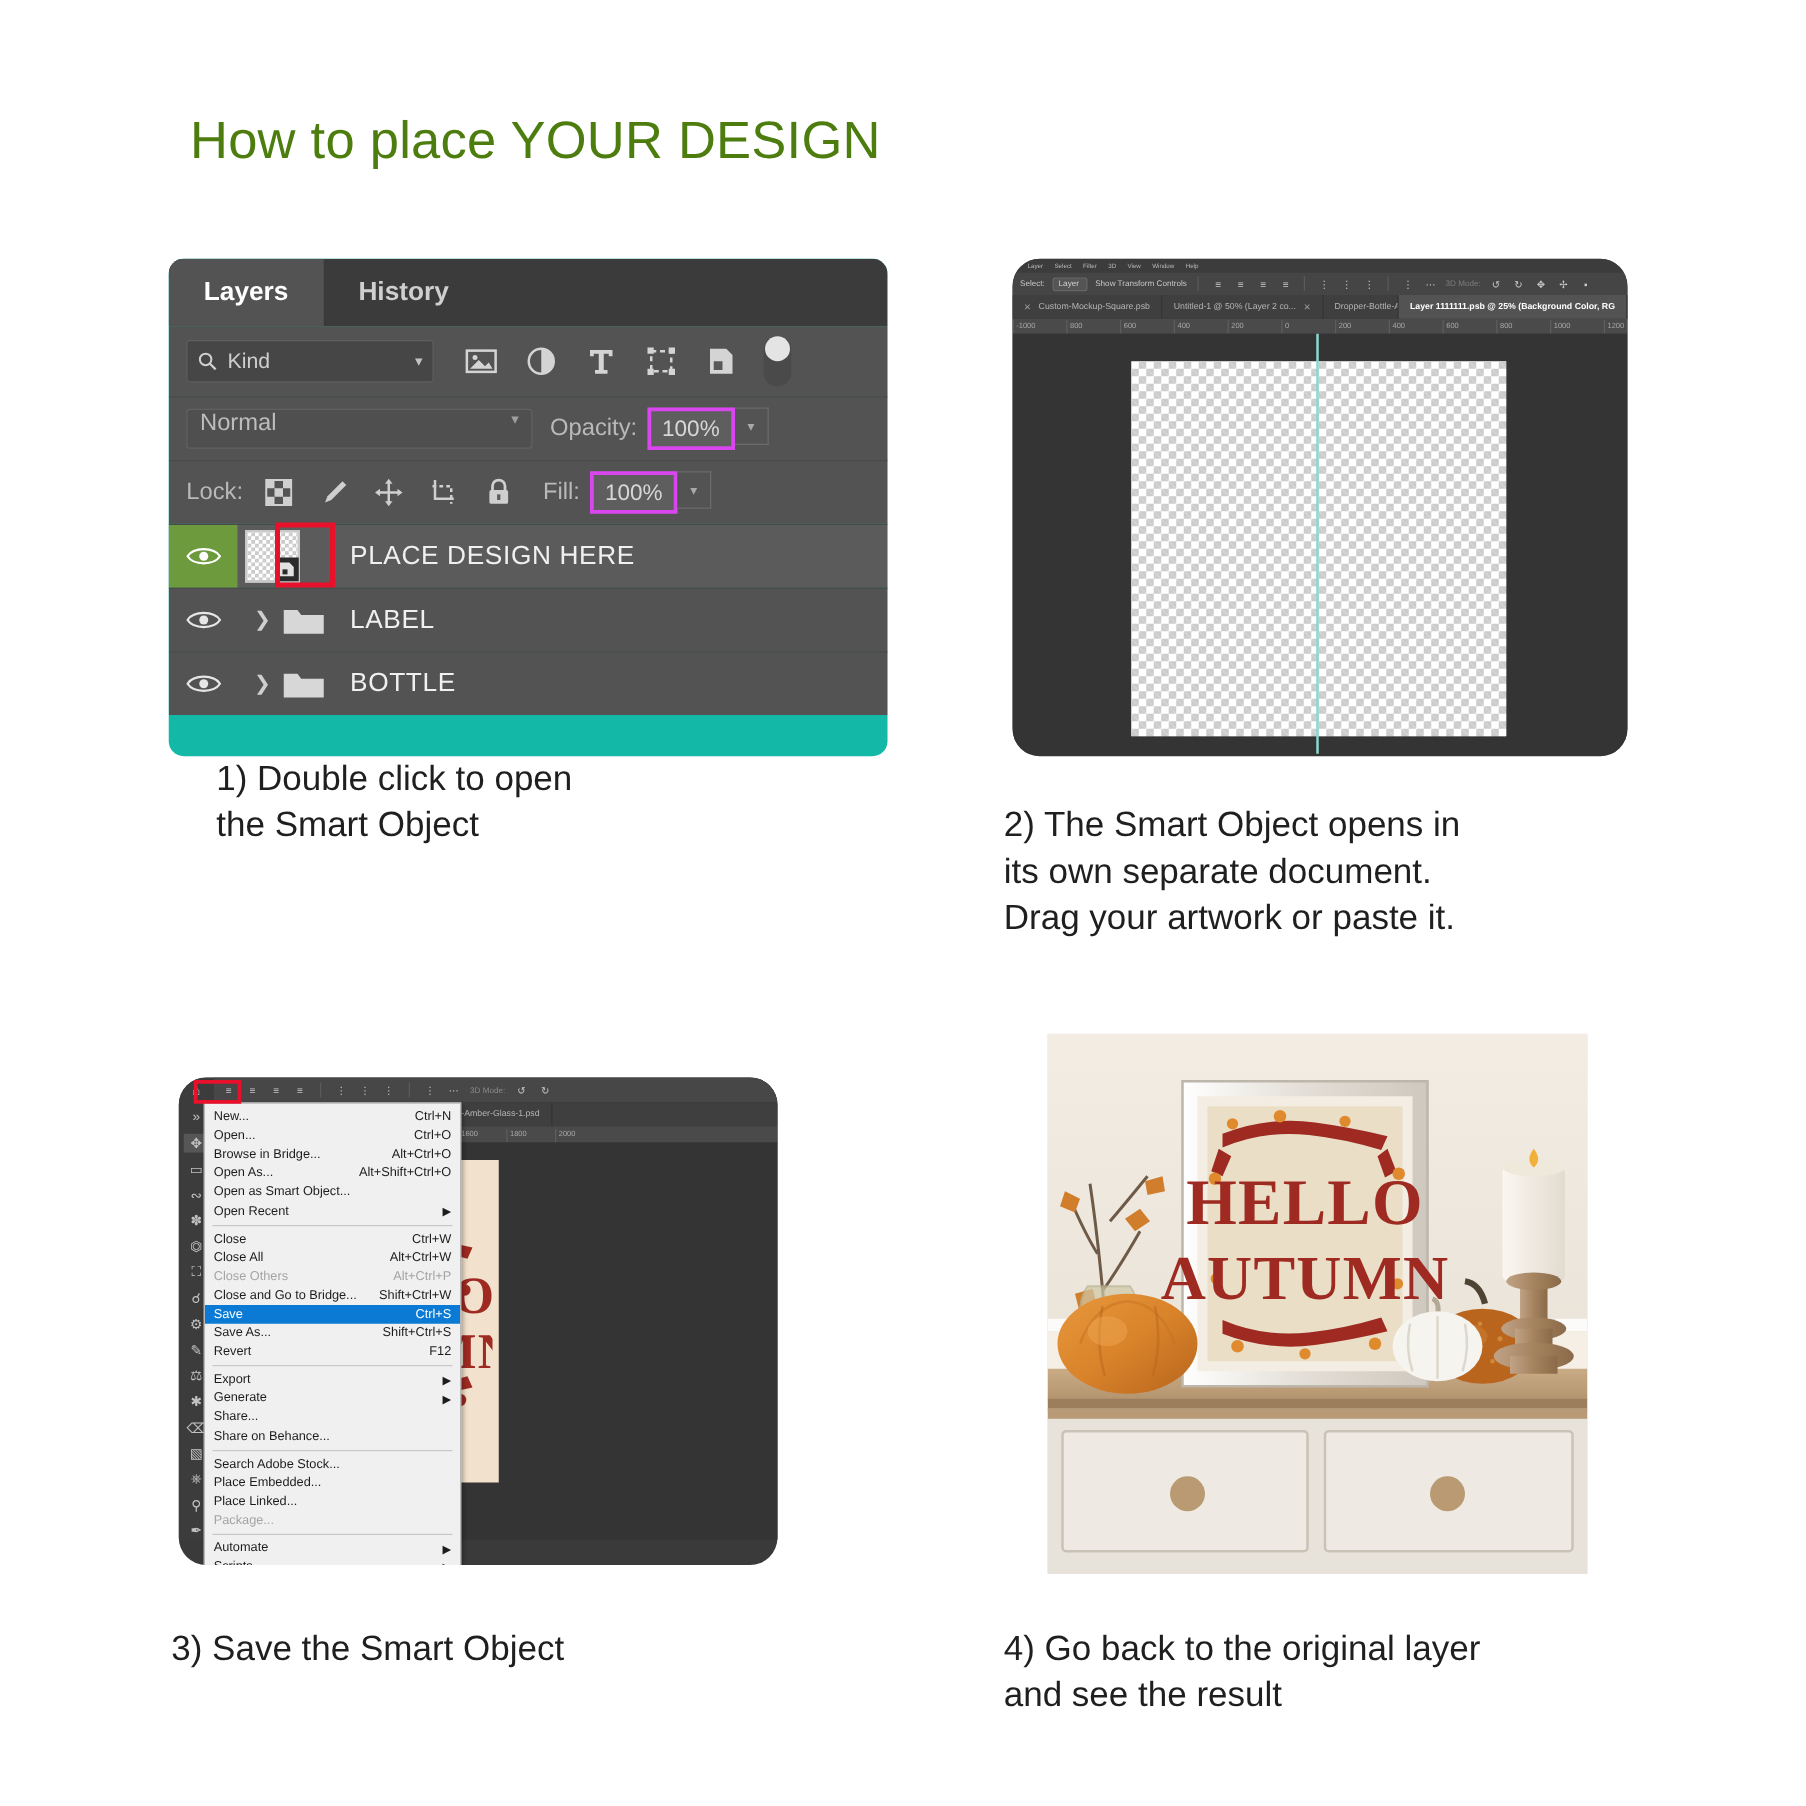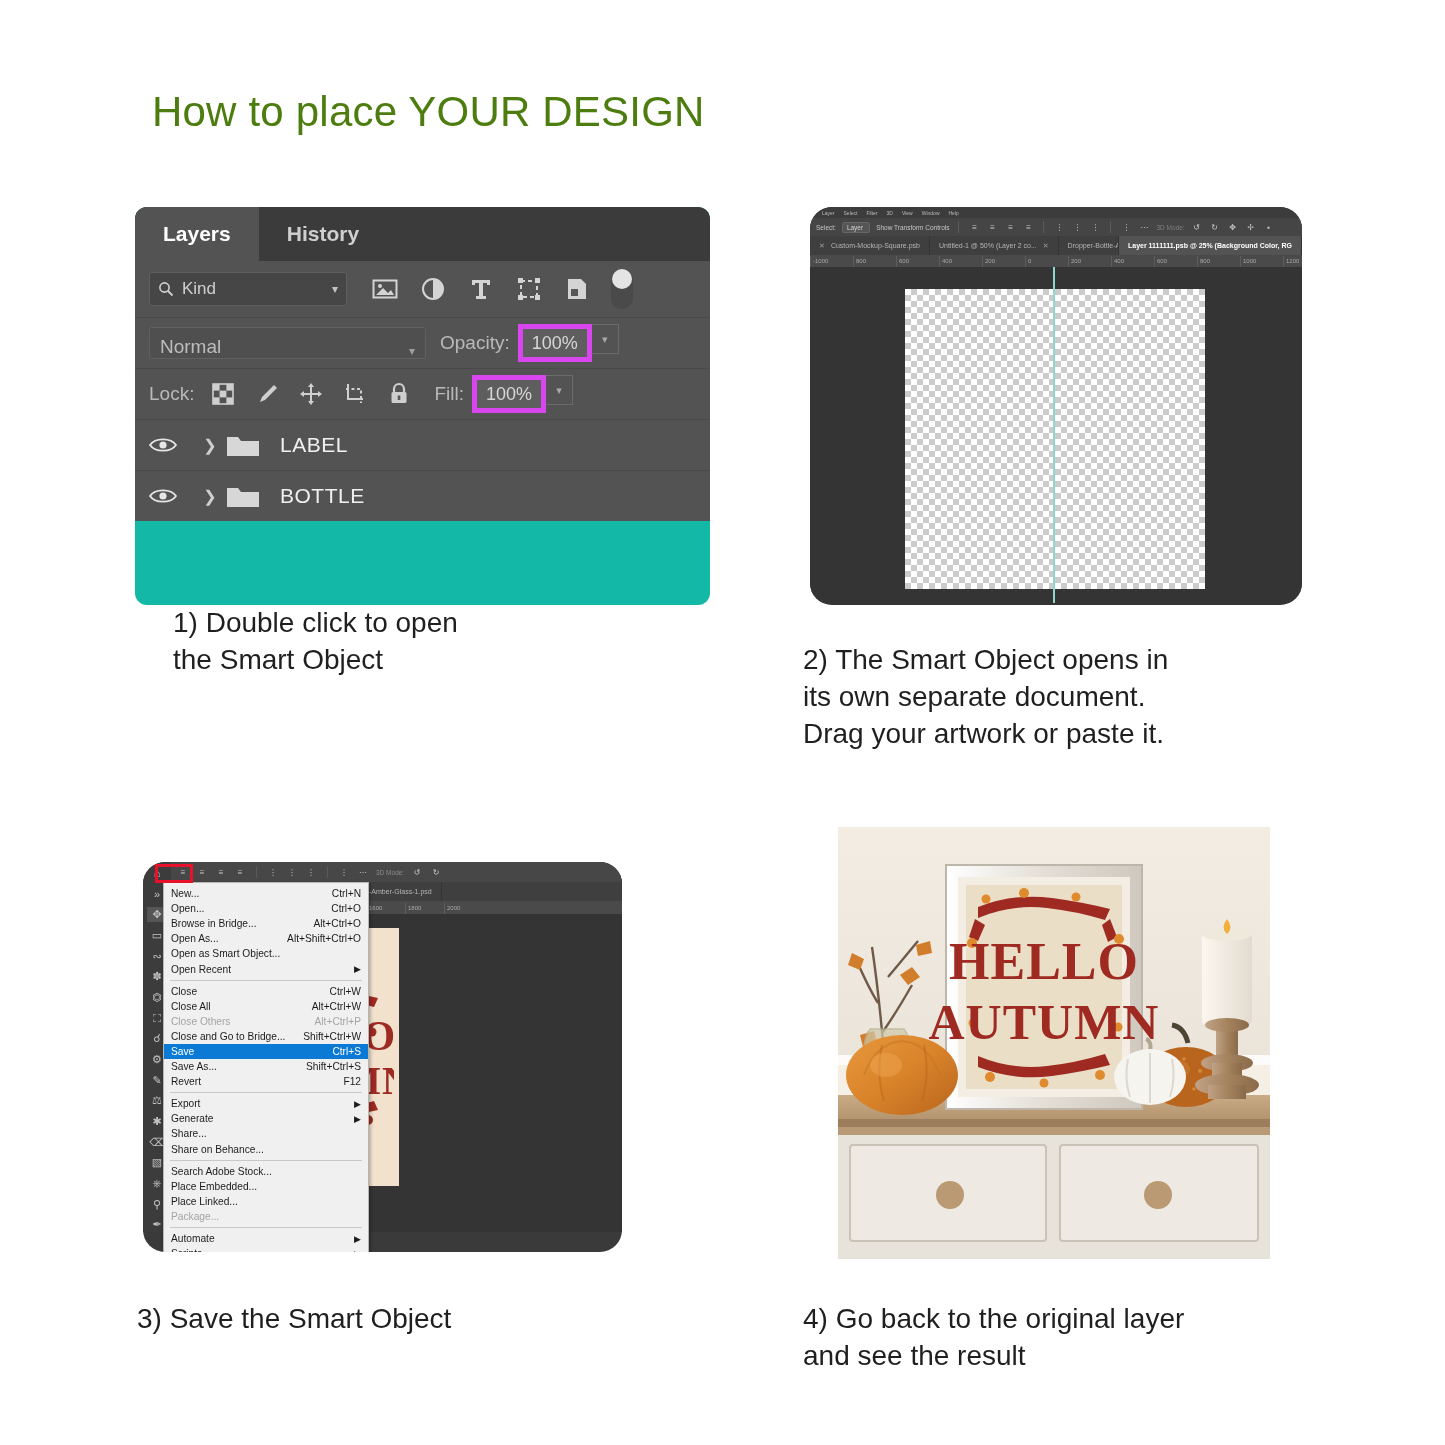--- a/index.html
+++ b/index.html
@@ -40,25 +40,25 @@
   .toggle-pill{
     width:22px;height:40px;border-radius:11px;background:#4a4a4a;position:relative;margin-left:10px;
   }
   .toggle-pill::after{
     content:"";position:absolute;left:1px;top:0px;width:20px;height:20px;border-radius:50%;background:#e4e4e4;
   }
   .ps-row{height:50px;background:#535353;display:flex;align-items:center;padding:0 14px;border-top:1px solid #4a4a4a;}
   .row-label{font-size:19px;color:#b9b9b9;}
   .blend-select{
     flex:0 0 255px;height:30px;background:#4f4f4f;border:1px solid #616161;border-radius:3px;
-    display:flex;align-items:flex-end;padding:0 10px;font-size:19px;color:#bdbdbd;
+    display:flex;align-items:flex-start;padding:0 10px;font-size:19px;color:#bdbdbd;
   }
   .blend-select .caret{margin-left:auto;font-size:12px;color:#9f9f9f;}
   .num-field{
-    width:64px;height:28px;background:#5e5e5e;border:5px solid #d946ef;display:flex;align-items:center;
+    width:64px;height:28px;background:#5e5e5e;border:3px solid #d946ef;display:flex;align-items:center;
     justify-content:center;font-size:18px;color:#d6d6d6;
   }
   .num-caret{width:26px;height:28px;border:1px solid #6b6b6b;border-left:none;display:flex;align-items:center;
     justify-content:center;font-size:11px;color:#a9a9a9;background:#535353;}
   .lock-icons{display:flex;align-items:center;gap:18px;margin-left:16px;}
   .lk{width:26px;height:26px;display:flex;align-items:center;justify-content:center;color:#cccccc;}
 
   
   .layer-row{height:50px;display:flex;align-items:center;border-top:1px solid #4a4a4a;background:#535353;}
   .layer-row.selected{background:#5b5b5b;}
@@ -276,20 +276,42 @@
           </svg>
       </div>
     </div>
     <span class="row-label" style="margin-left:22px;">Fill:</span>
     <div style="display:flex;margin-left:8px;">
       <div class="num-field">100%</div>
       <div class="num-caret">▾</div>
     </div>
   </div>
 
+  <div class="layer-row selected">
+    <div class="eye-cell green">
+      <span>
+        <svg width="28" height="18" viewBox="0 0 28 18">
+            <path d="M1 9 C6 1.5 22 1.5 27 9 C22 16.5 6 16.5 1 9 Z" fill="none" stroke="#ffffff" stroke-width="1.8"></path>
+            <circle cx="14" cy="9" r="3.6" fill="#ffffff"></circle>
+          </svg>
+      </span>
+    </div>
+    <div class="thumb-wrap">
+      <div class="thumb-checker">
+        <div class="so-badge">
+          <svg width="13" height="13" viewBox="0 0 13 13">
+              <path d="M1 1 H8.5 L12 4.5 V12 H1 Z" fill="#e2e2e2"></path>
+              <rect x="3" y="6.5" width="4" height="4" fill="#2b2b2b"></rect>
+            </svg>
+        </div>
+      </div>
+      <div class="hl-box"></div>
+    </div>
+    <span class="layer-name" style="margin-left:40px;">PLACE DESIGN HERE</span>
+  </div>
 
   <div class="layer-row">
     <div class="eye-cell">
       <span>
         <svg width="28" height="18" viewBox="0 0 28 18">
             <path d="M1 9 C6 1.5 22 1.5 27 9 C22 16.5 6 16.5 1 9 Z" fill="none" stroke="#e6e6e6" stroke-width="1.8"></path>
             <circle cx="14" cy="9" r="3.6" fill="#e6e6e6"></circle>
           </svg>
       </span>
     </div>

